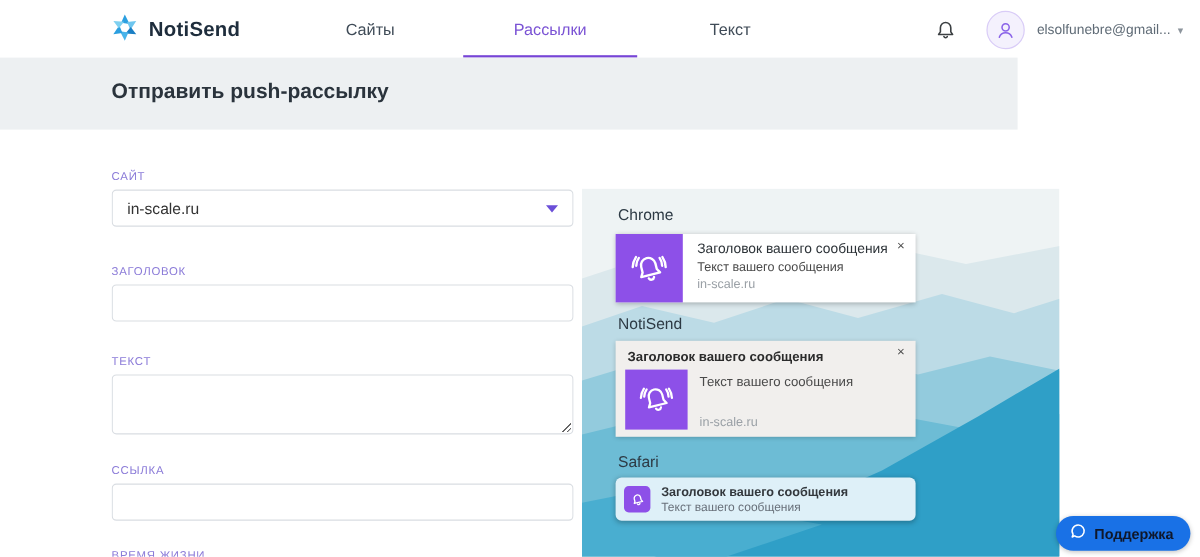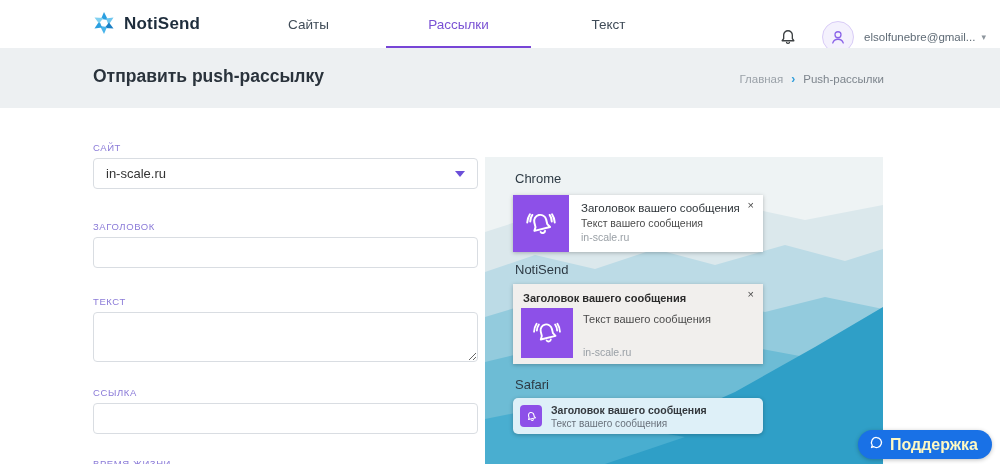--- a/index.html
+++ b/index.html
@@ -8,29 +8,29 @@
 
   
   .navbar { position:absolute; top:0; left:0; width:1000px; height:48px; background:#fff; }
   .brand { position:absolute; left:90px; top:8px; display:flex; align-items:center; gap:6px; }
   .brand-name { font-size:17px; font-weight:bold; color:#1e2d3c; letter-spacing:.2px; }
   .nav-tabs { position:absolute; left:236px; top:0; height:48px; display:flex; }
   .nav-tab { width:145px; height:48px; display:flex; align-items:center; justify-content:center;
              font-size:13.5px; color:#3f4b57; cursor:pointer; position:relative; margin-right:5px; }
   .nav-tab.active { color:#7a52d4; }
   .nav-tab.active::after { content:""; position:absolute; left:0; right:0; bottom:0; height:2px; background:#7745d6; }
-  .nav-right { position:absolute; right:0; top:16px; height:42px; display:flex; align-items:center;text-align:center; }
+  .nav-right { position:absolute; right:0; top:4px; height:42px; display:flex; align-items:center;text-align:center; }
   .bell-btn { width:20px; height:20px; margin-right:24px; cursor:pointer; }
   .avatar { width:32px; height:32px; border-radius:50%; background:#f4f1fd; border:1px solid #d9ccf7;
             display:flex; align-items:center; justify-content:center; margin-right:10px; cursor:pointer; }
   .user-email { font-size:11.5px; color:#5f6b76; }
   .email-caret { font-size:9px; color:#8d959d; margin:0 14px 0 6px; cursor:pointer; }
 
   
-  .page-header { position:absolute; top:48px; left:0; width:1000px; height:60px; background:#edf0f2; }
+  .page-header { position:absolute; top:48px; left:0; width:848px; height:60px; background:#edf0f2; }
   .page-title { position:absolute; left:93px; top:18px; font-size:17.5px; font-weight:bold; color:#2a333c; }
   .breadcrumb { position:absolute; right:116px; top:24px; display:flex; align-items:center; font-size:11.5px; }
   .crumb-root { color:#9aa1a8; cursor:pointer; }
   .crumb-sep { color:#2e9ddb; font-weight:bold; margin:0 8px; font-size:12px; }
   .crumb-current { color:#7d858d; }
 
   
   .form-col { position:absolute; left:93px; top:108px; width:385px; height:440px; overflow:hidden; }
   .fgroup { position:absolute; left:0; width:385px; }
   .flabel { font-size:9.5px; letter-spacing:.6px; color:#8b7bd8; line-height:11px; }
@@ -69,21 +69,21 @@
   .safari-icon { width:22px; height:22px; border-radius:4px; background:#8d50e8; flex:none;
                  display:flex; align-items:center; justify-content:center; }
   .safari-body { padding-left:9px; }
   .s-title { font-size:10.5px; font-weight:bold; color:#33383d; margin-bottom:2px; }
   .s-text  { font-size:10px; color:#68707a; }
 
   
   .support-btn { position:absolute; right:8px; bottom:5px; height:29px; padding:0 14px 0 11px;
                  background:#1971e6; border-radius:15px; display:flex; align-items:center; gap:6px;
                  cursor:pointer; box-shadow:0 1px 4px rgba(0,0,0,.25); }
-  .support-label { color:#fef9c3; font-size:16px; font-weight:bold; }
+  .support-label { color:#0f172a; font-size:12px; font-weight:bold; }
 </style>
 </head>
 <body>
 
 <div class="navbar">
   <div class="brand">
     <span>
       <svg width="28" height="28" viewBox="0 0 28 28">
         <g transform="translate(14,15)">
           <path d="M0 -11 L4 -3 L-3 -4 Z" fill="#2b9fe0"></path>
@@ -117,25 +117,20 @@
         <path d="M5 20c1.2-3.4 4-5 7-5s5.8 1.6 7 5"></path>
       </svg>
     </span>
     <span class="user-email">elsolfunebre@gmail...</span>
     <span class="email-caret">▾</span>
   </div>
 </div>
 
 <div class="page-header">
   <div class="page-title">Отправить push-рассылку</div>
-  <div class="breadcrumb">
-    <span class="crumb-root">Главная</span>
-    <span class="crumb-sep">›</span>
-    <span class="crumb-current">Push-рассылки</span>
-  </div>
 </div>
 
 <div class="form-col">
 
   <div class="fgroup" style="top:34px">
     <div class="flabel">САЙТ</div>
     <div class="fcontrol select-box">
       <span>in-scale.ru</span>
       <span class="select-caret"></span>
     </div>

